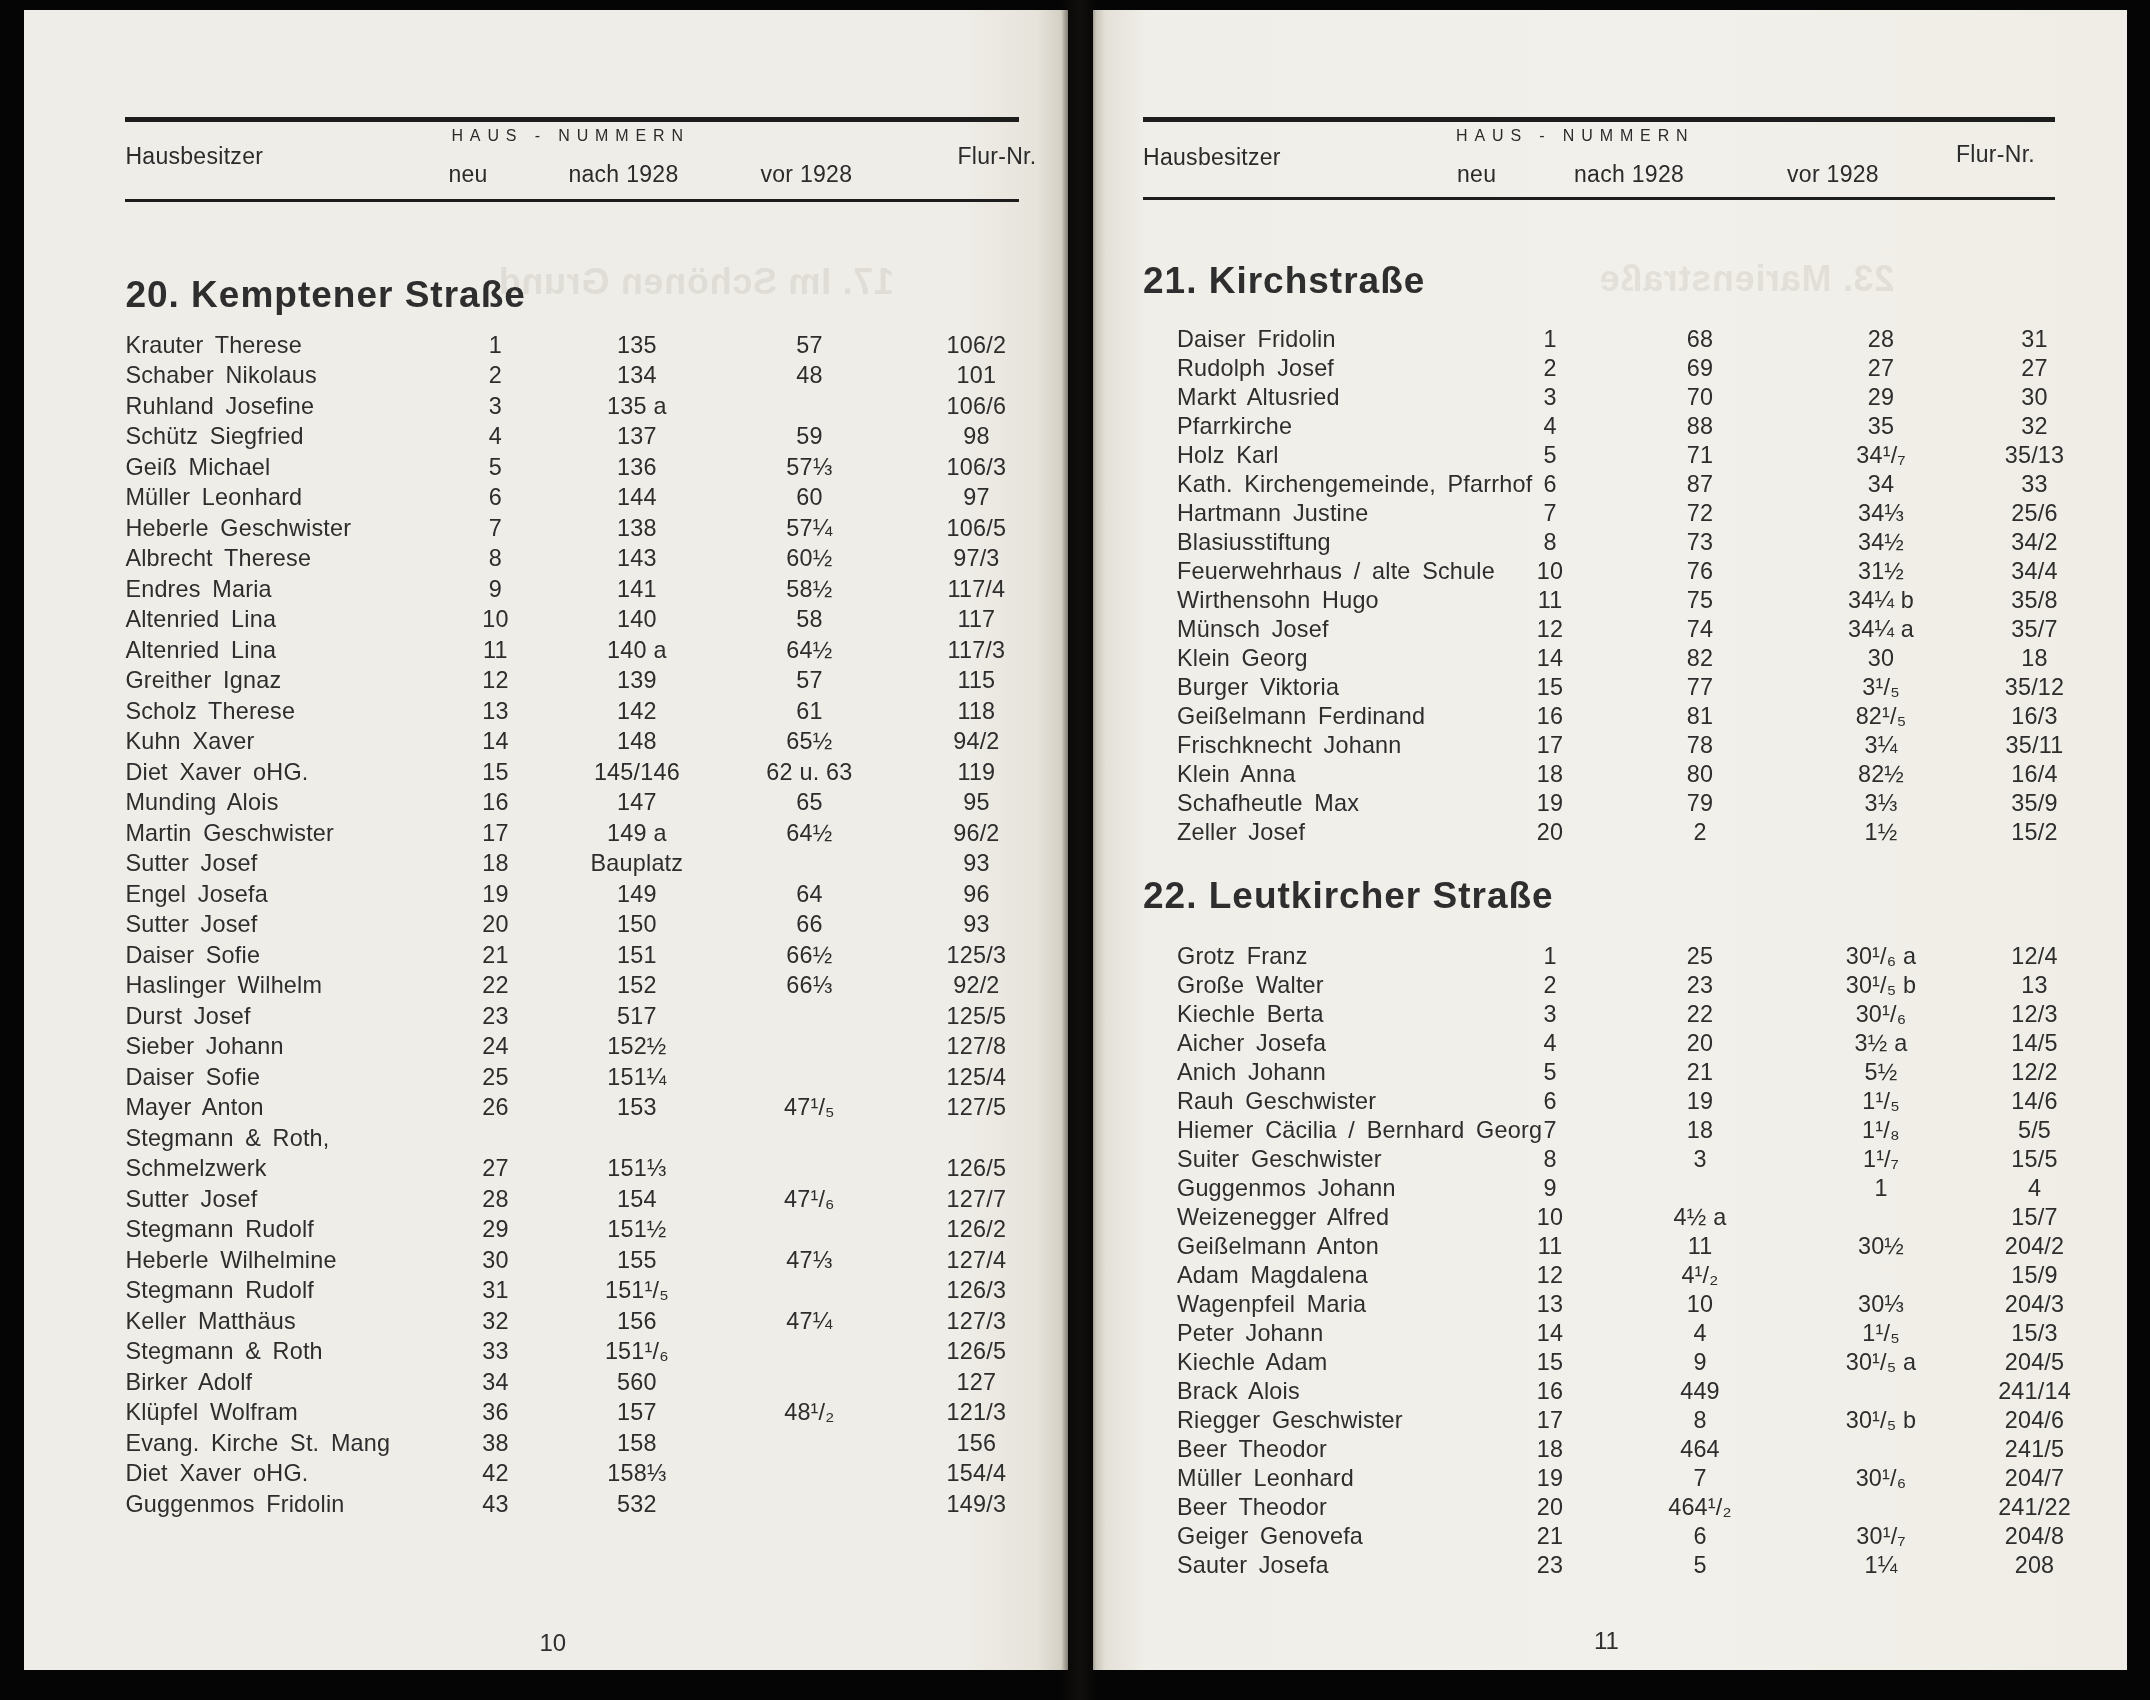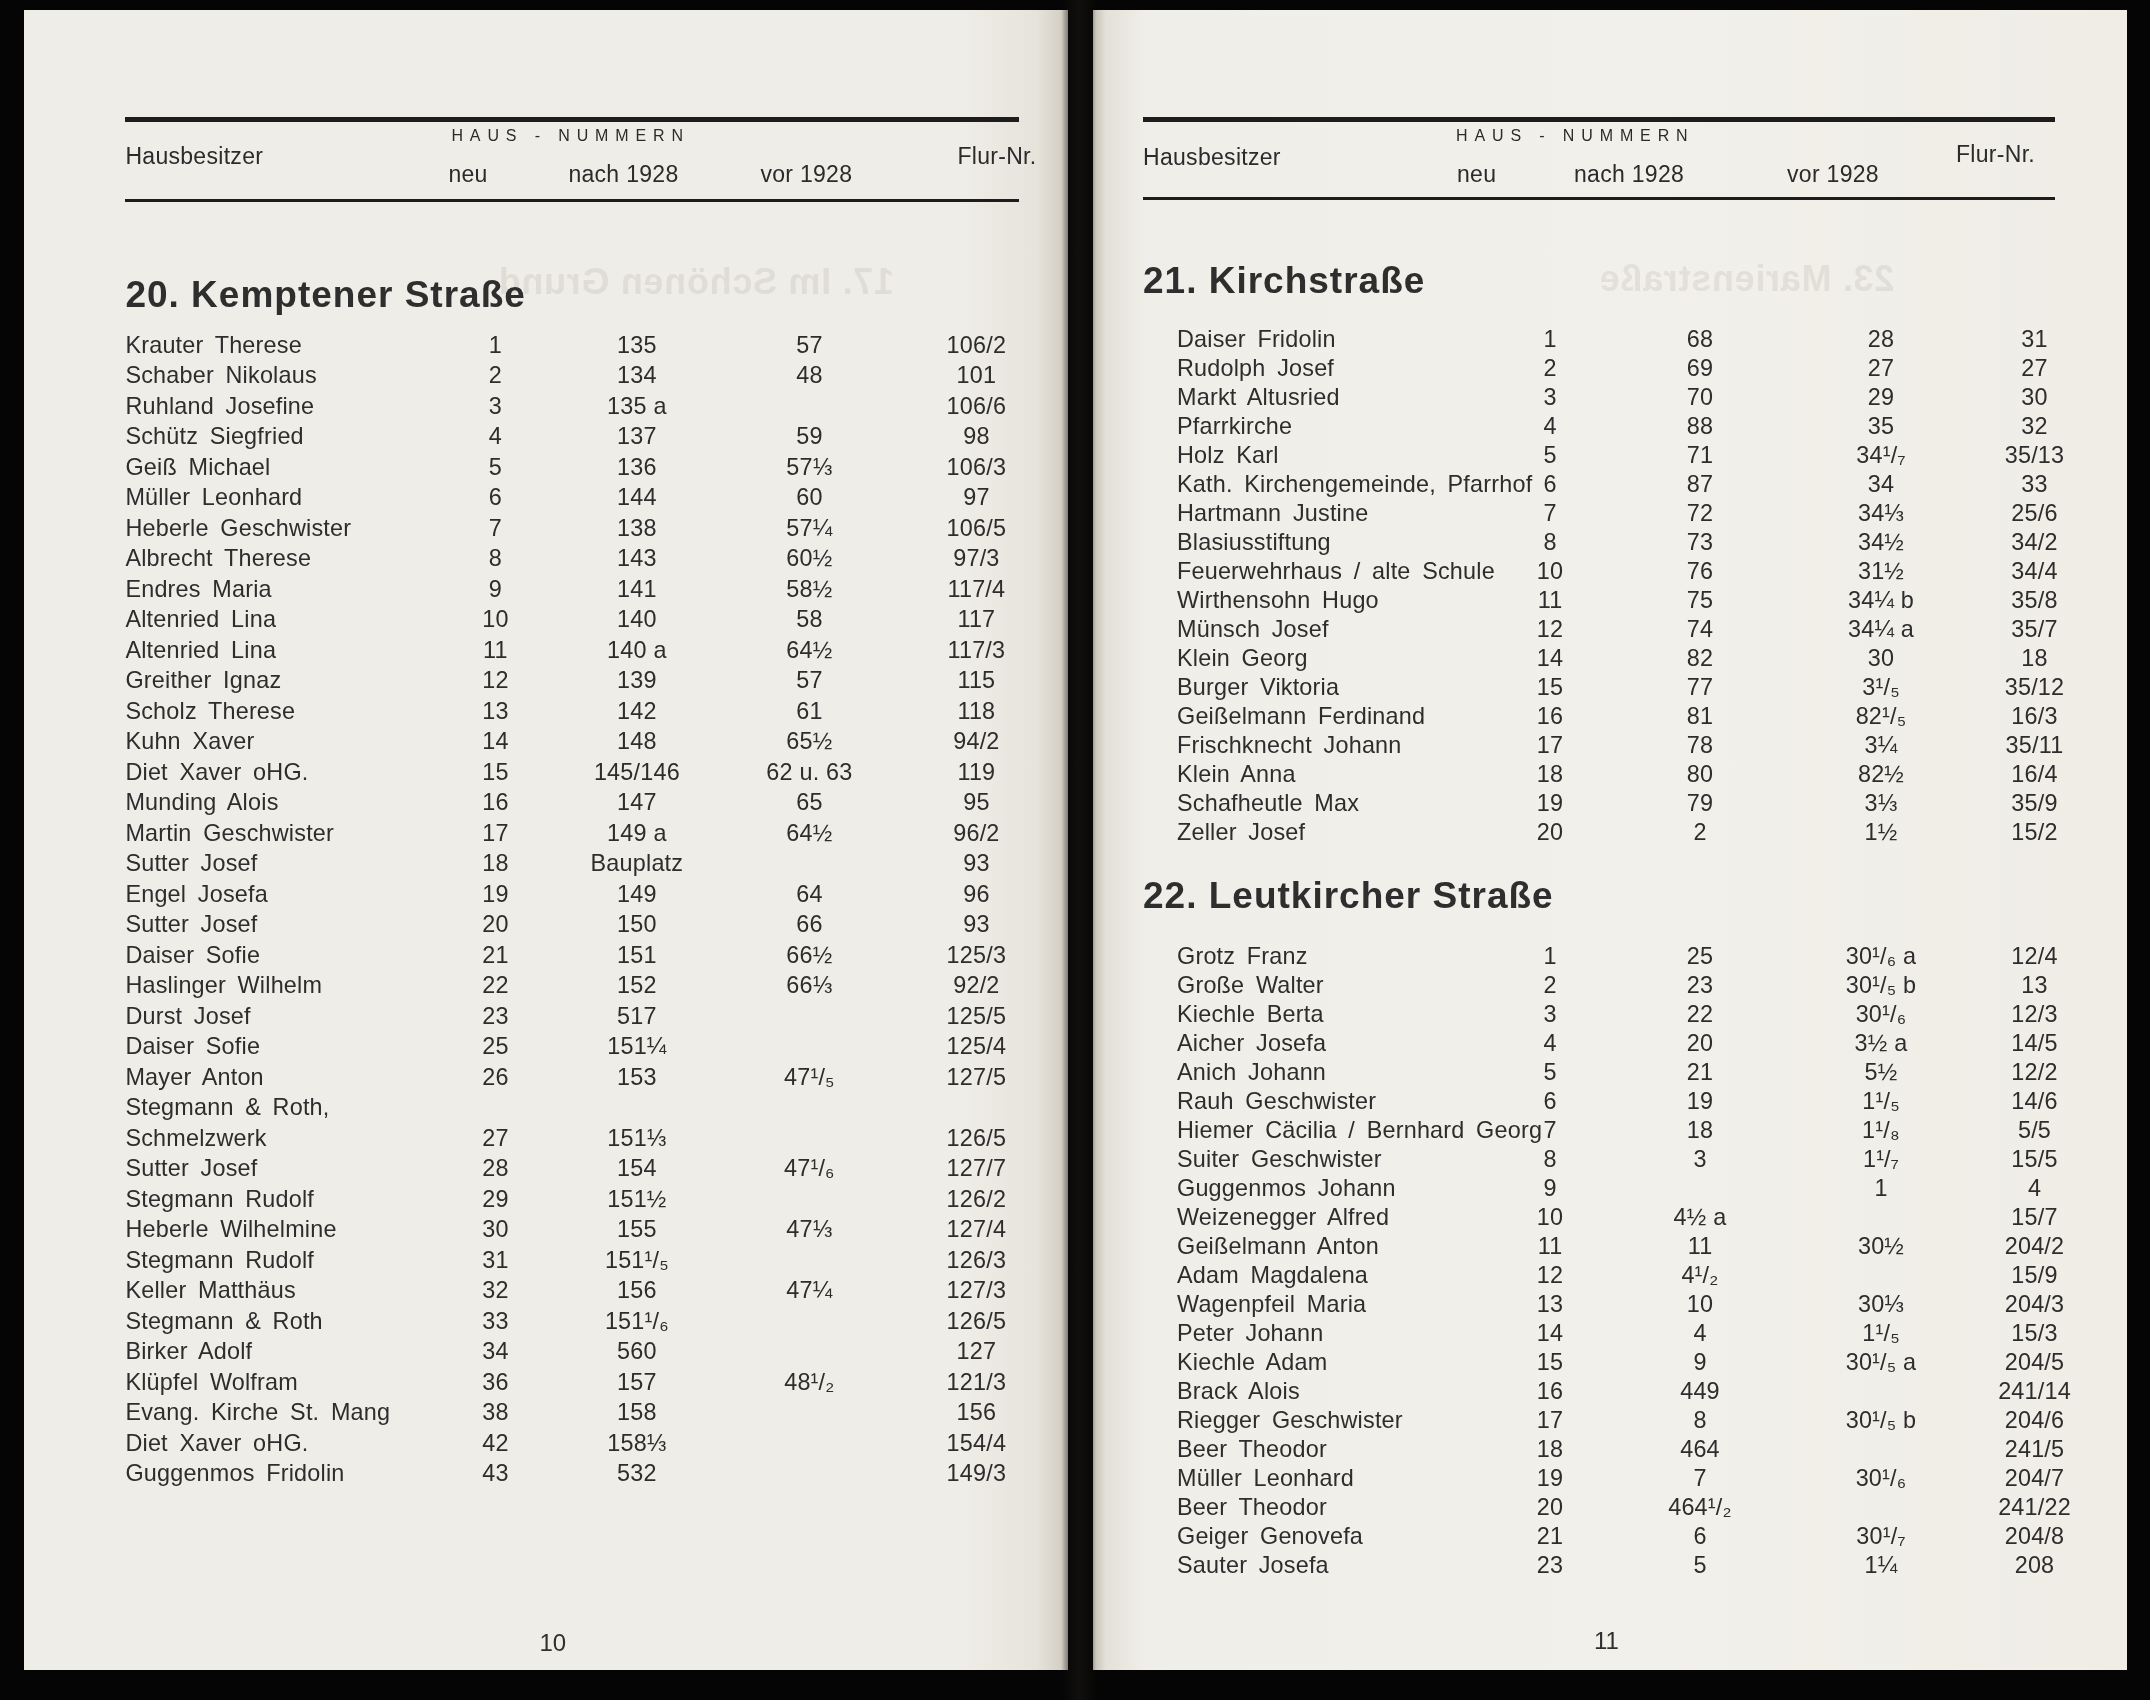--- a/index.html
+++ b/index.html
@@ -229,20 +229,27 @@
           <div class="c c4">92/2</div>
         </div>
         <div class="row">
           <div class="c c0">Durst Josef</div>
           <div class="c c1">23</div>
           <div class="c c2">517</div>
           <div class="c c3"></div>
           <div class="c c4">125/5</div>
         </div>
         <div class="row">
+          <div class="c c0">Sieber Johann</div>
+          <div class="c c1">24</div>
+          <div class="c c2">152½</div>
+          <div class="c c3"></div>
+          <div class="c c4">127/8</div>
+        </div>
+        <div class="row">
           <div class="c c0">Daiser Sofie</div>
           <div class="c c1">25</div>
           <div class="c c2">151¼</div>
           <div class="c c3"></div>
           <div class="c c4">125/4</div>
         </div>
         <div class="row">
           <div class="c c0">Mayer Anton</div>
           <div class="c c1">26</div>
           <div class="c c2">153</div>

